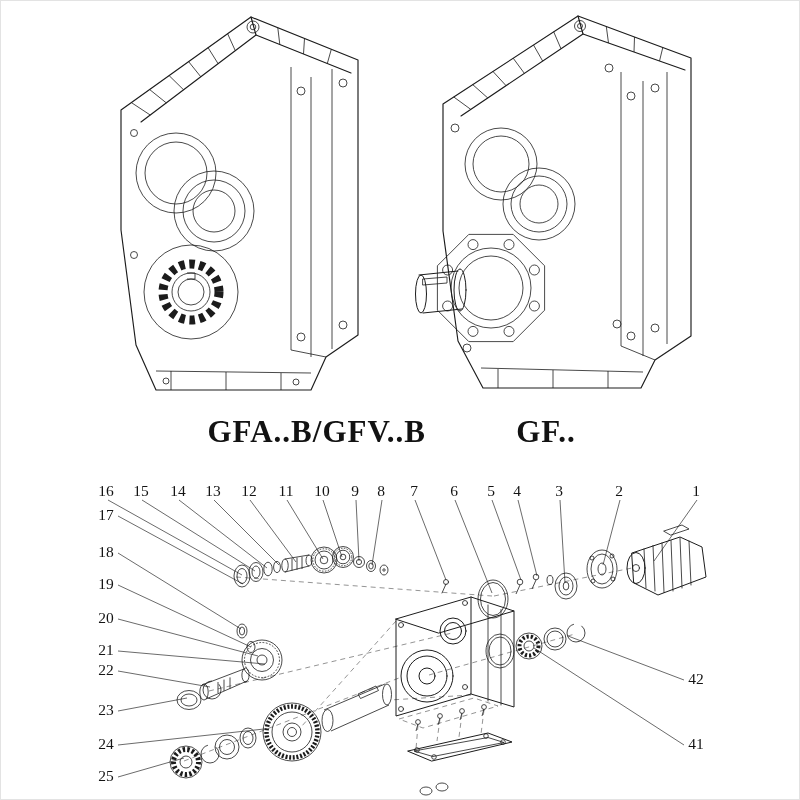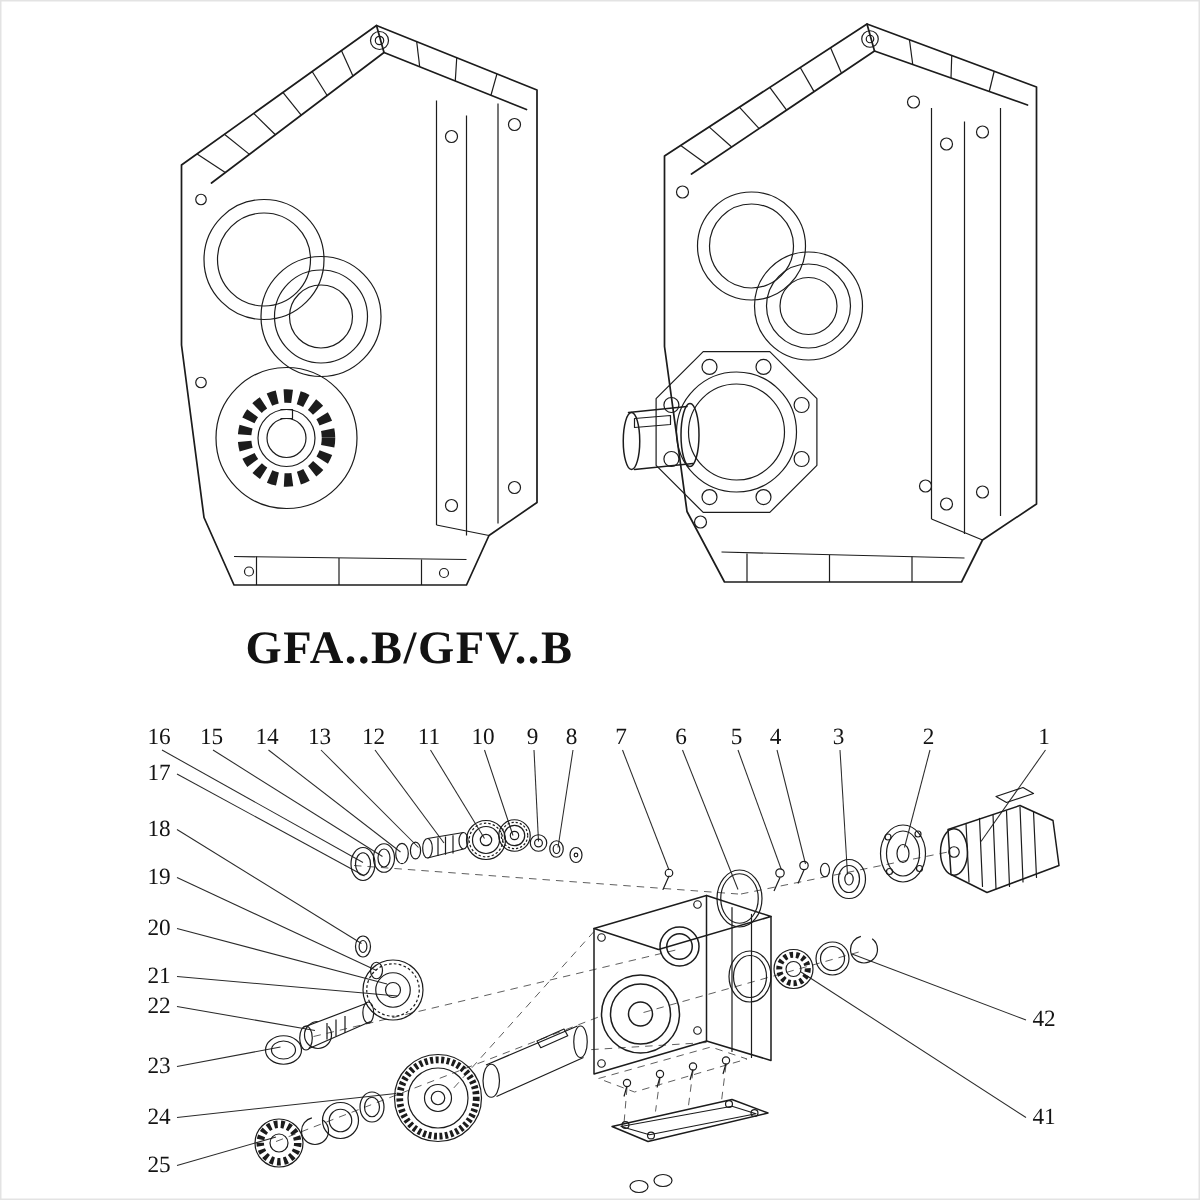--- a/index.html
+++ b/index.html
@@ -143,21 +143,22 @@
       <path d="M20,273 L44,271 L44,277 L20,279 Z" class="th"></path>
     </g>
     <g class="th">
       <path d="M78,362 L240,366"></path>
       <path d="M95,363 L95,382"></path>
         <path d="M150,364 L150,382"></path>
         <path d="M205,365 L205,382"></path>
     </g>
   </svg>
 
-  <div class="caption" style="left:107px; top:413px; width:330px;">GFA..B/GFV..B</div>
+  <div class="caption" style="left:95px; top:413px; width:330px;text-align:right;">GFA..B/GFV..B</div>
+  <div class="caption" style="left:440px; top:413px; width:210px;">GF..</div>
 
   <svg class="fig" style="left:95px; top:478px;" width="615" height="322" viewBox="0 0 615 322">
 
     <g class="axis">
       <line x1="140" y1="98" x2="396" y2="117"></line>
       <line x1="398" y1="117" x2="536" y2="89"></line>
       <line x1="113" y1="212" x2="356" y2="154"></line>
       <line x1="88" y1="282" x2="303" y2="199"></line>
       <line x1="333" y1="196" x2="479" y2="155"></line>
       <line x1="322" y1="246" x2="320" y2="270"></line>

